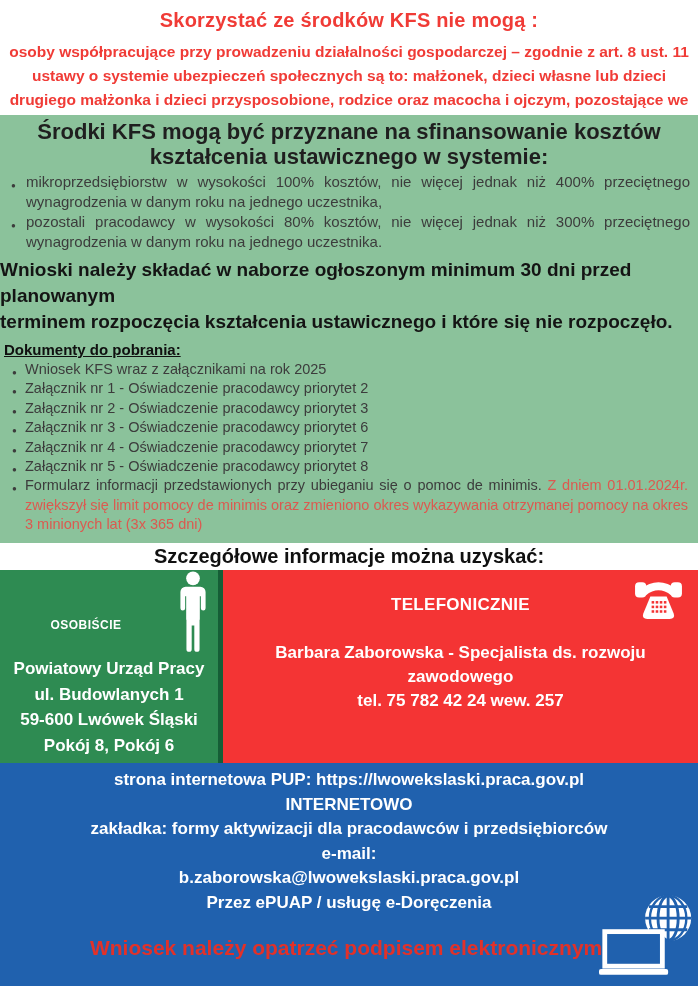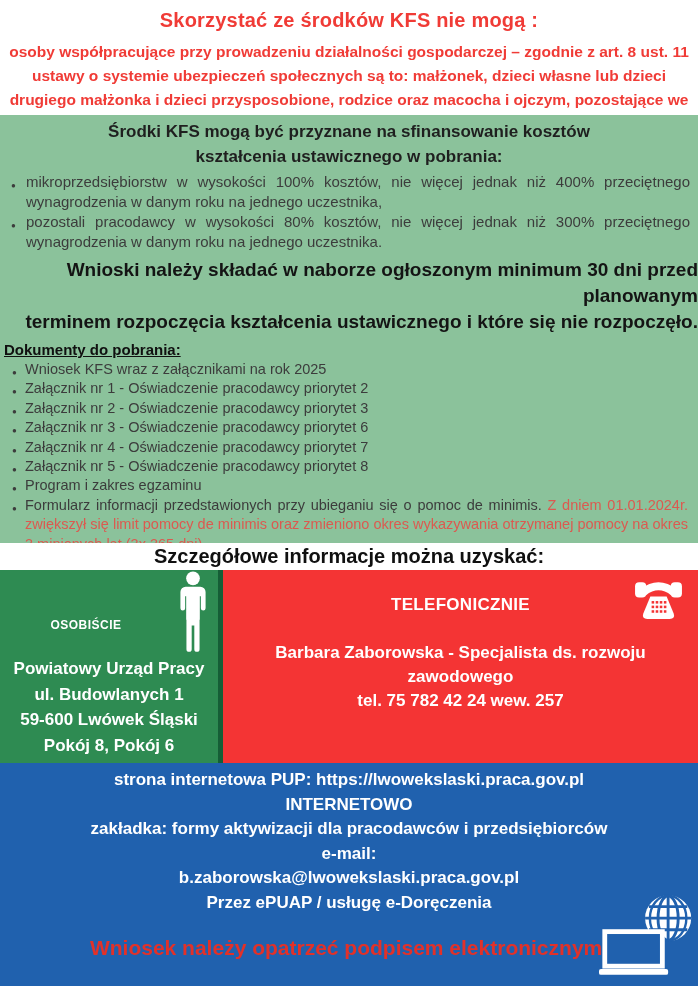--- a/index.html
+++ b/index.html
@@ -7,25 +7,25 @@
   body { font-family:"Liberation Sans","DejaVu Sans",sans-serif; }
   .page { width:698px; height:986px; overflow:hidden; display:flex; flex-direction:column; background:#ffffff; }
 
   
   .sec-top { height:115px; padding-top:9px; text-align:center; }
   .top-title { color:#f03b36; font-size:20px; font-weight:bold; letter-spacing:.2px; }
   .top-para { margin-top:8px; color:#f03b36; font-size:15.5px; font-weight:bold; line-height:24px; padding:0 5px; text-align:center; }
 
   
   .sec-green { height:428px; background:#8bc29b; padding-top:4px; overflow:hidden; }
-  .green-heading { text-align:center; font-size:17px; font-weight:bold; color:#1f1f1f; line-height:25px; }
+  .green-heading { text-align:center; font-size:22px; font-weight:bold; color:#1f1f1f; line-height:25px; }
   .green-bullets { margin-top:3px; padding:0 8px 0 8px; }
   .gb-item { position:relative; padding-left:18px; font-size:15px; color:#3c3c3c; line-height:20px; text-align:justify; }
   .gb-item::before { content:"●"; position:absolute; left:3px; top:4px; font-size:8px; color:#3c3c3c; }
-  .notice { margin-top:5px; text-align:right; font-size:19px; font-weight:bold; color:#141414; line-height:26px; }
+  .notice { margin-top:5px; text-align:left; font-size:19px; font-weight:bold; color:#141414; line-height:26px; }
   .dl-heading { margin-top:6px; padding-left:4px; font-size:15px; font-weight:bold; color:#101010; text-decoration:underline; }
   .dl-list { margin-top:2px; padding:0 10px 0 8px; }
   .dl-item { position:relative; padding-left:17px; font-size:14.5px; color:#3c3c3c; line-height:19.4px; text-align:justify; }
   .dl-item::before { content:"●"; position:absolute; left:4px; top:3px; font-size:8px; color:#3c3c3c; }
   .dl-red { color:#db5a50; }
 
   
   .sec-info { height:27px; text-align:center; font-size:20px; font-weight:bold; color:#101010; line-height:26px; background:#ffffff; }
 
   
@@ -53,39 +53,38 @@
 <div class="page">
 
   <div class="sec-top">
     <div class="top-title">Skorzystać ze środków KFS nie mogą :</div>
     <div class="top-para">osoby współpracujące przy prowadzeniu działalności gospodarczej – zgodnie z art. 8 ust. 11 ustawy o systemie ubezpieczeń społecznych są to: małżonek, dzieci własne lub dzieci drugiego małżonka i dzieci przysposobione, rodzice oraz macocha i ojczym, pozostające we wspólnym gospodarstwie domowym i współpracujące przy prowadzeniu działalności.</div>
   </div>
 
   <div class="sec-green">
     <div class="green-heading">
       <div>Środki KFS mogą być przyznane na sfinansowanie kosztów</div>
-      <div>kształcenia ustawicznego w pobrania:</div>
+      <div>kształcenia ustawicznego w systemie:</div>
     </div>
     <div class="green-bullets">
       <div class="gb-item">mikroprzedsiębiorstw w wysokości 100% kosztów, nie więcej jednak niż 400% przeciętnego wynagrodzenia w danym roku na jednego uczestnika,</div>
       <div class="gb-item">pozostali pracodawcy w wysokości 80% kosztów, nie więcej jednak niż 300% przeciętnego wynagrodzenia w danym roku na jednego uczestnika.</div>
     </div>
     <div class="notice">
       <div>Wnioski należy składać w naborze ogłoszonym minimum 30 dni przed planowanym</div>
       <div>terminem rozpoczęcia kształcenia ustawicznego i które się nie rozpoczęło.</div>
     </div>
     <div class="dl-heading">Dokumenty do pobrania:</div>
     <div class="dl-list">
       <div class="dl-item">Wniosek KFS wraz z załącznikami na rok 2025</div>
       <div class="dl-item">Załącznik nr 1 - Oświadczenie pracodawcy priorytet 2</div>
       <div class="dl-item">Załącznik nr 2 - Oświadczenie pracodawcy priorytet 3</div>
       <div class="dl-item">Załącznik nr 3 - Oświadczenie pracodawcy priorytet 6</div>
       <div class="dl-item">Załącznik nr 4 - Oświadczenie pracodawcy priorytet 7</div>
       <div class="dl-item">Załącznik nr 5 - Oświadczenie pracodawcy priorytet 8</div>
-      <div class="dl-item">Program i zakres egzaminu</div>
       <div class="dl-item"><span>Formularz informacji przedstawionych przy ubieganiu się o pomoc de minimis.</span><span class="dl-red"> Z dniem 01.01.2024r. zwiększył się limit pomocy de minimis oraz zmieniono okres wykazywania otrzymanej pomocy na okres 3 minionych lat (3x 365 dni)</span></div>
 
     </div>
   </div>
 
   <div class="sec-info">Szczegółowe informacje można uzyskać:</div>
 
   <div class="contact-row">
     <div class="box-green">
       <div class="osobiscie">OSOBIŚCIE</div>

